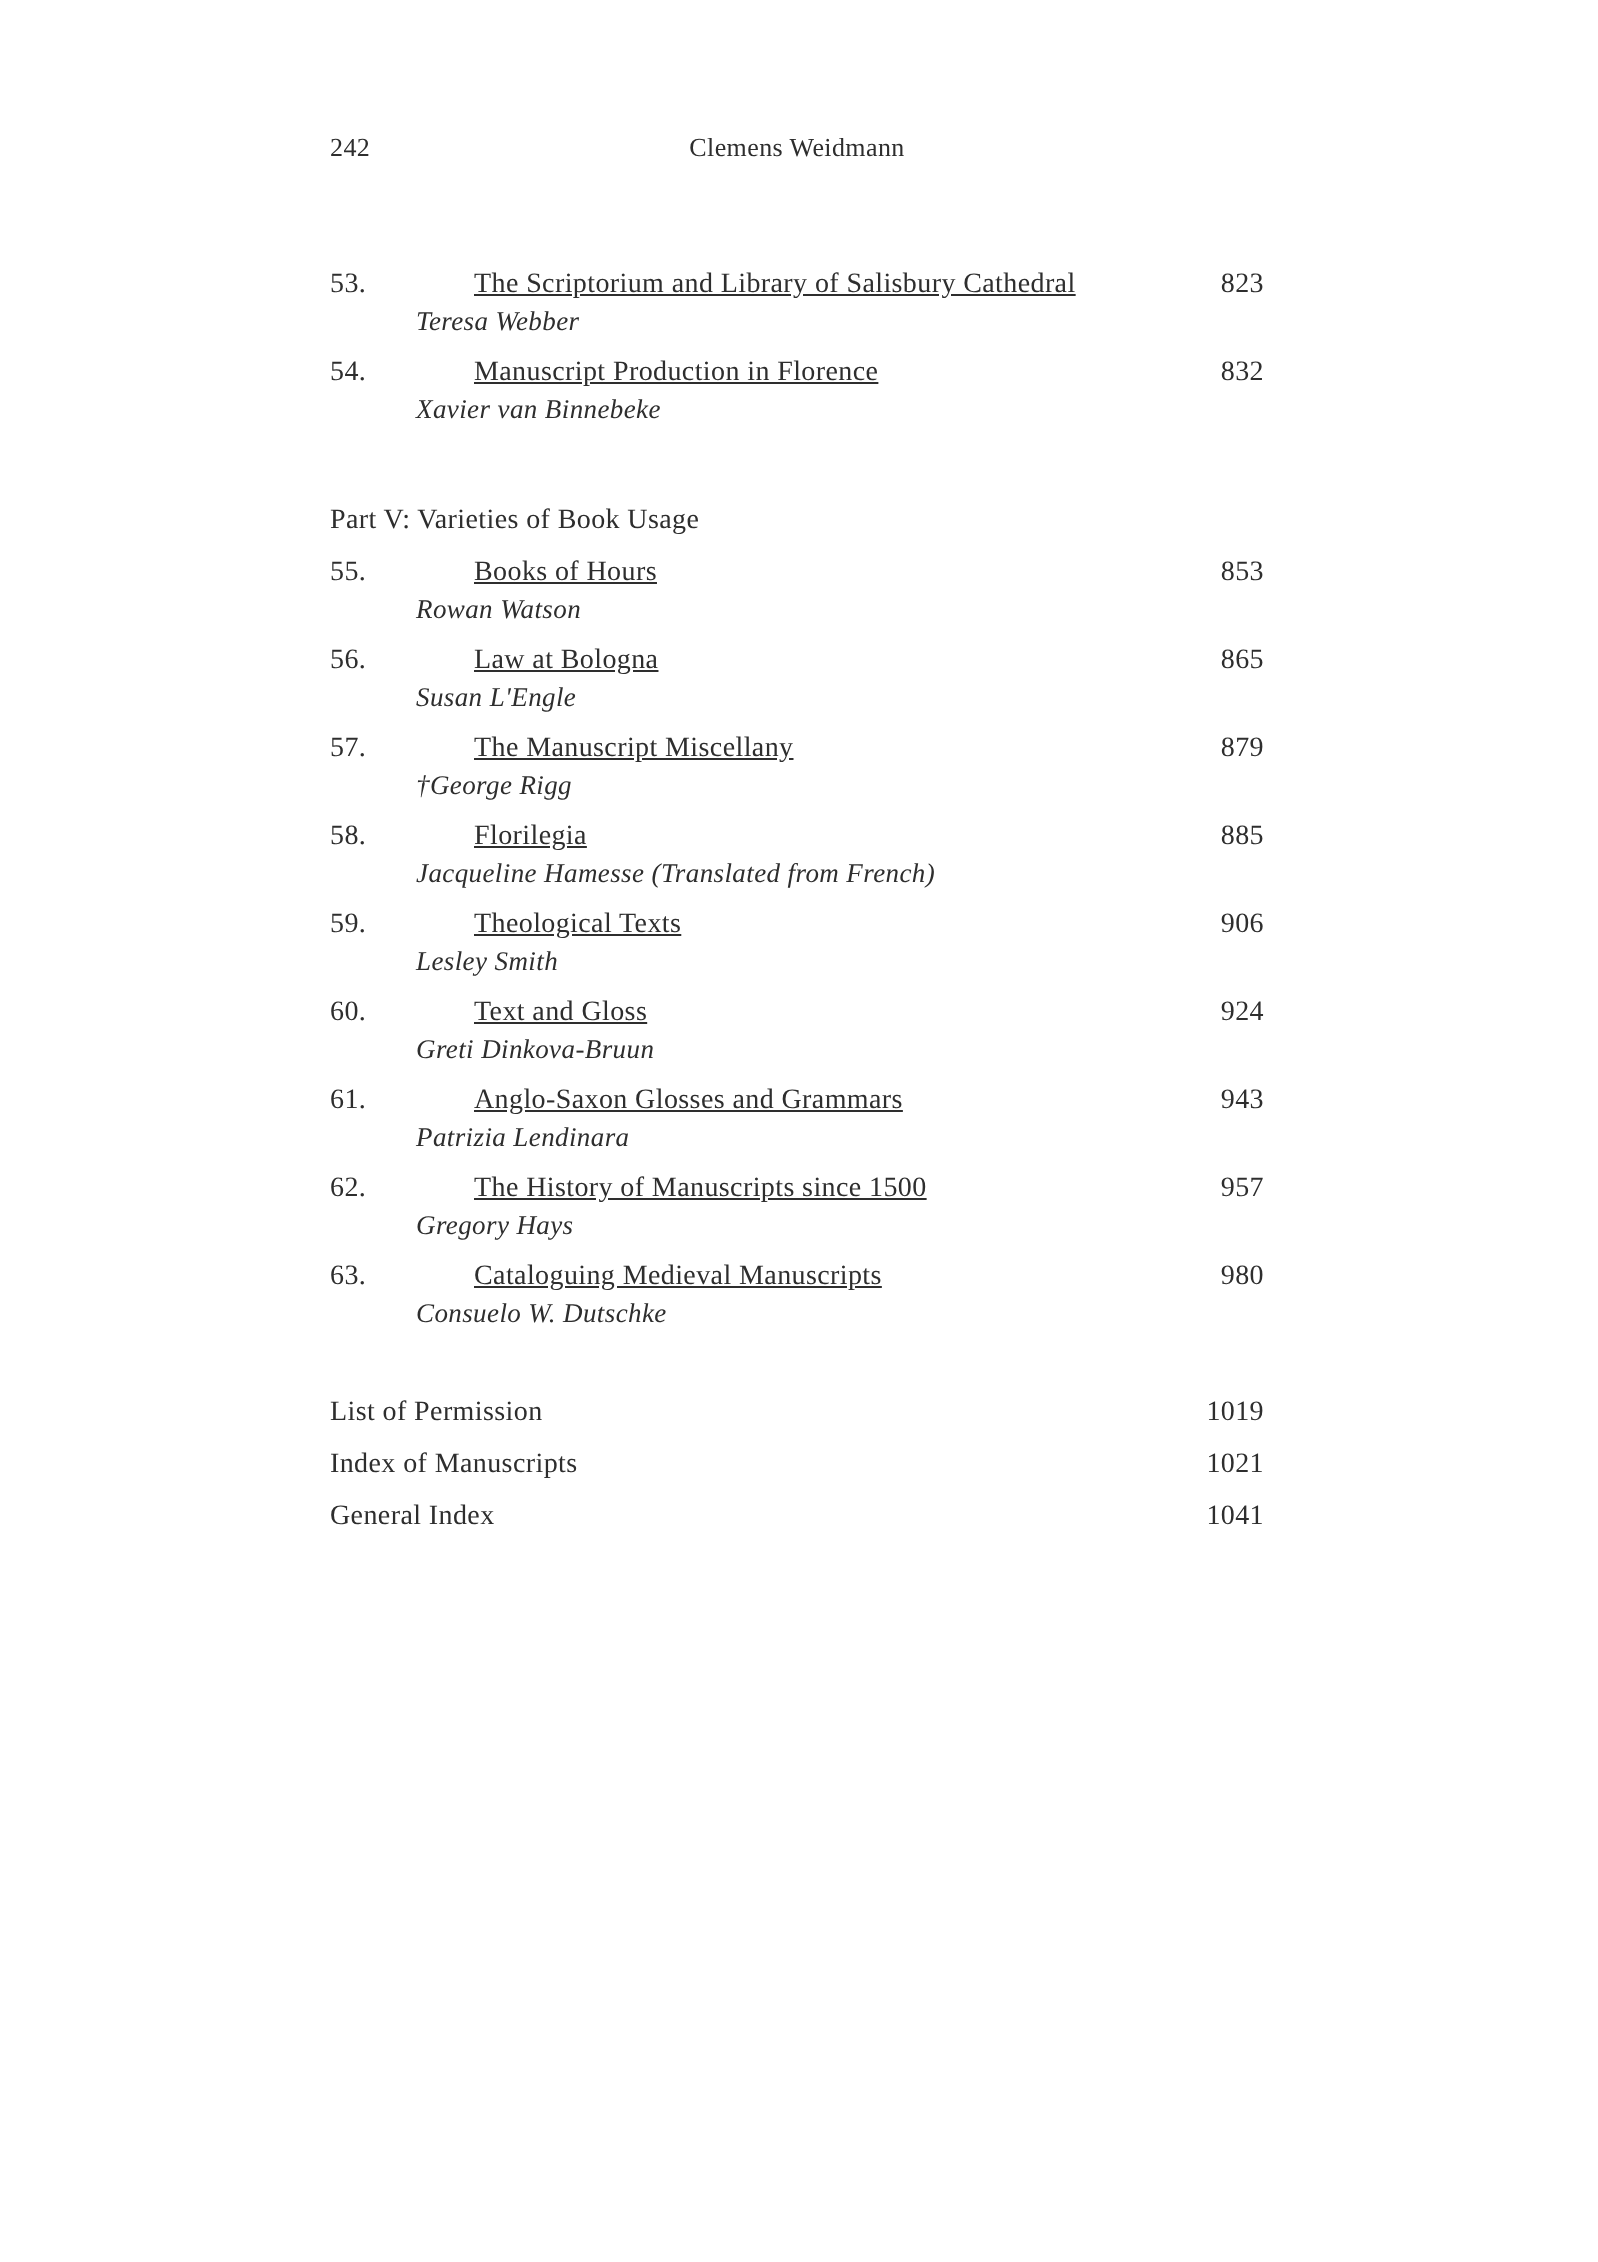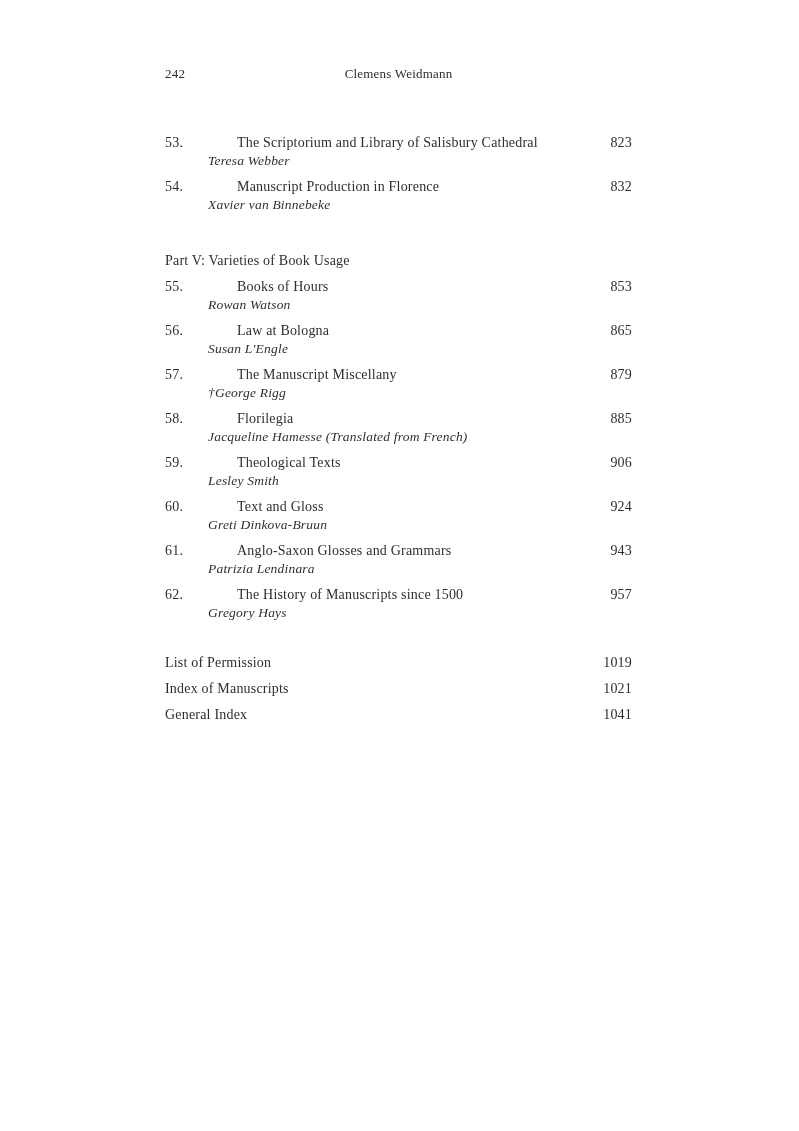--- a/index.html
+++ b/index.html
@@ -26,21 +26,21 @@
   .header .running{ flex: 0 0 auto; text-align: right; }
   .header .spacer { flex: 1; }
   .toc {
     margin-top: 52px;
     font-size: 14px;
     letter-spacing: 0.2px;
   }
   .toc-entry { margin-bottom: 8px; }
   .entry-line { display: flex; line-height: 18px; gap: 44px; }
   .entry-num { flex: 0 0 28px; }
-  .entry-title { flex: 1 1 auto; padding-right: 0; }
+  .entry-title { flex: 1 1 auto; padding-right: 0; text-decoration: underline; }
   .entry-page { flex: 0 0 auto; }
   .entry-author {
     font-style: italic;
     margin-left: 43px;
     line-height: 18px;
     font-size: 13.5px;
   }
   .part-heading {
     font-weight: normal;
     line-height: 18px;
@@ -146,20 +146,28 @@
             <div class="entry-author">Patrizia Lendinara</div>
           </div>
           <div class="toc-entry">
             <div class="entry-line">
               <span class="entry-num">62.</span>
               <span class="entry-title">The History of Manuscripts since 1500</span>
               <span class="entry-page">957</span>
             </div>
             <div class="entry-author">Gregory Hays</div>
           </div>
+          <div class="toc-entry">
+            <div class="entry-line">
+              <span class="entry-num">63.</span>
+              <span class="entry-title">Cataloguing Medieval Manuscripts</span>
+              <span class="entry-page">980</span>
+            </div>
+            <div class="entry-author">Consuelo W. Dutschke</div>
+          </div>
         </div>
       <div class="back-matter" id="list-back">
           <div class="back-row">
             <span class="back-title">List of Permission</span>
             <span class="entry-page">1019</span>
           </div>
           <div class="back-row">
             <span class="back-title">Index of Manuscripts</span>
             <span class="entry-page">1021</span>
           </div>

